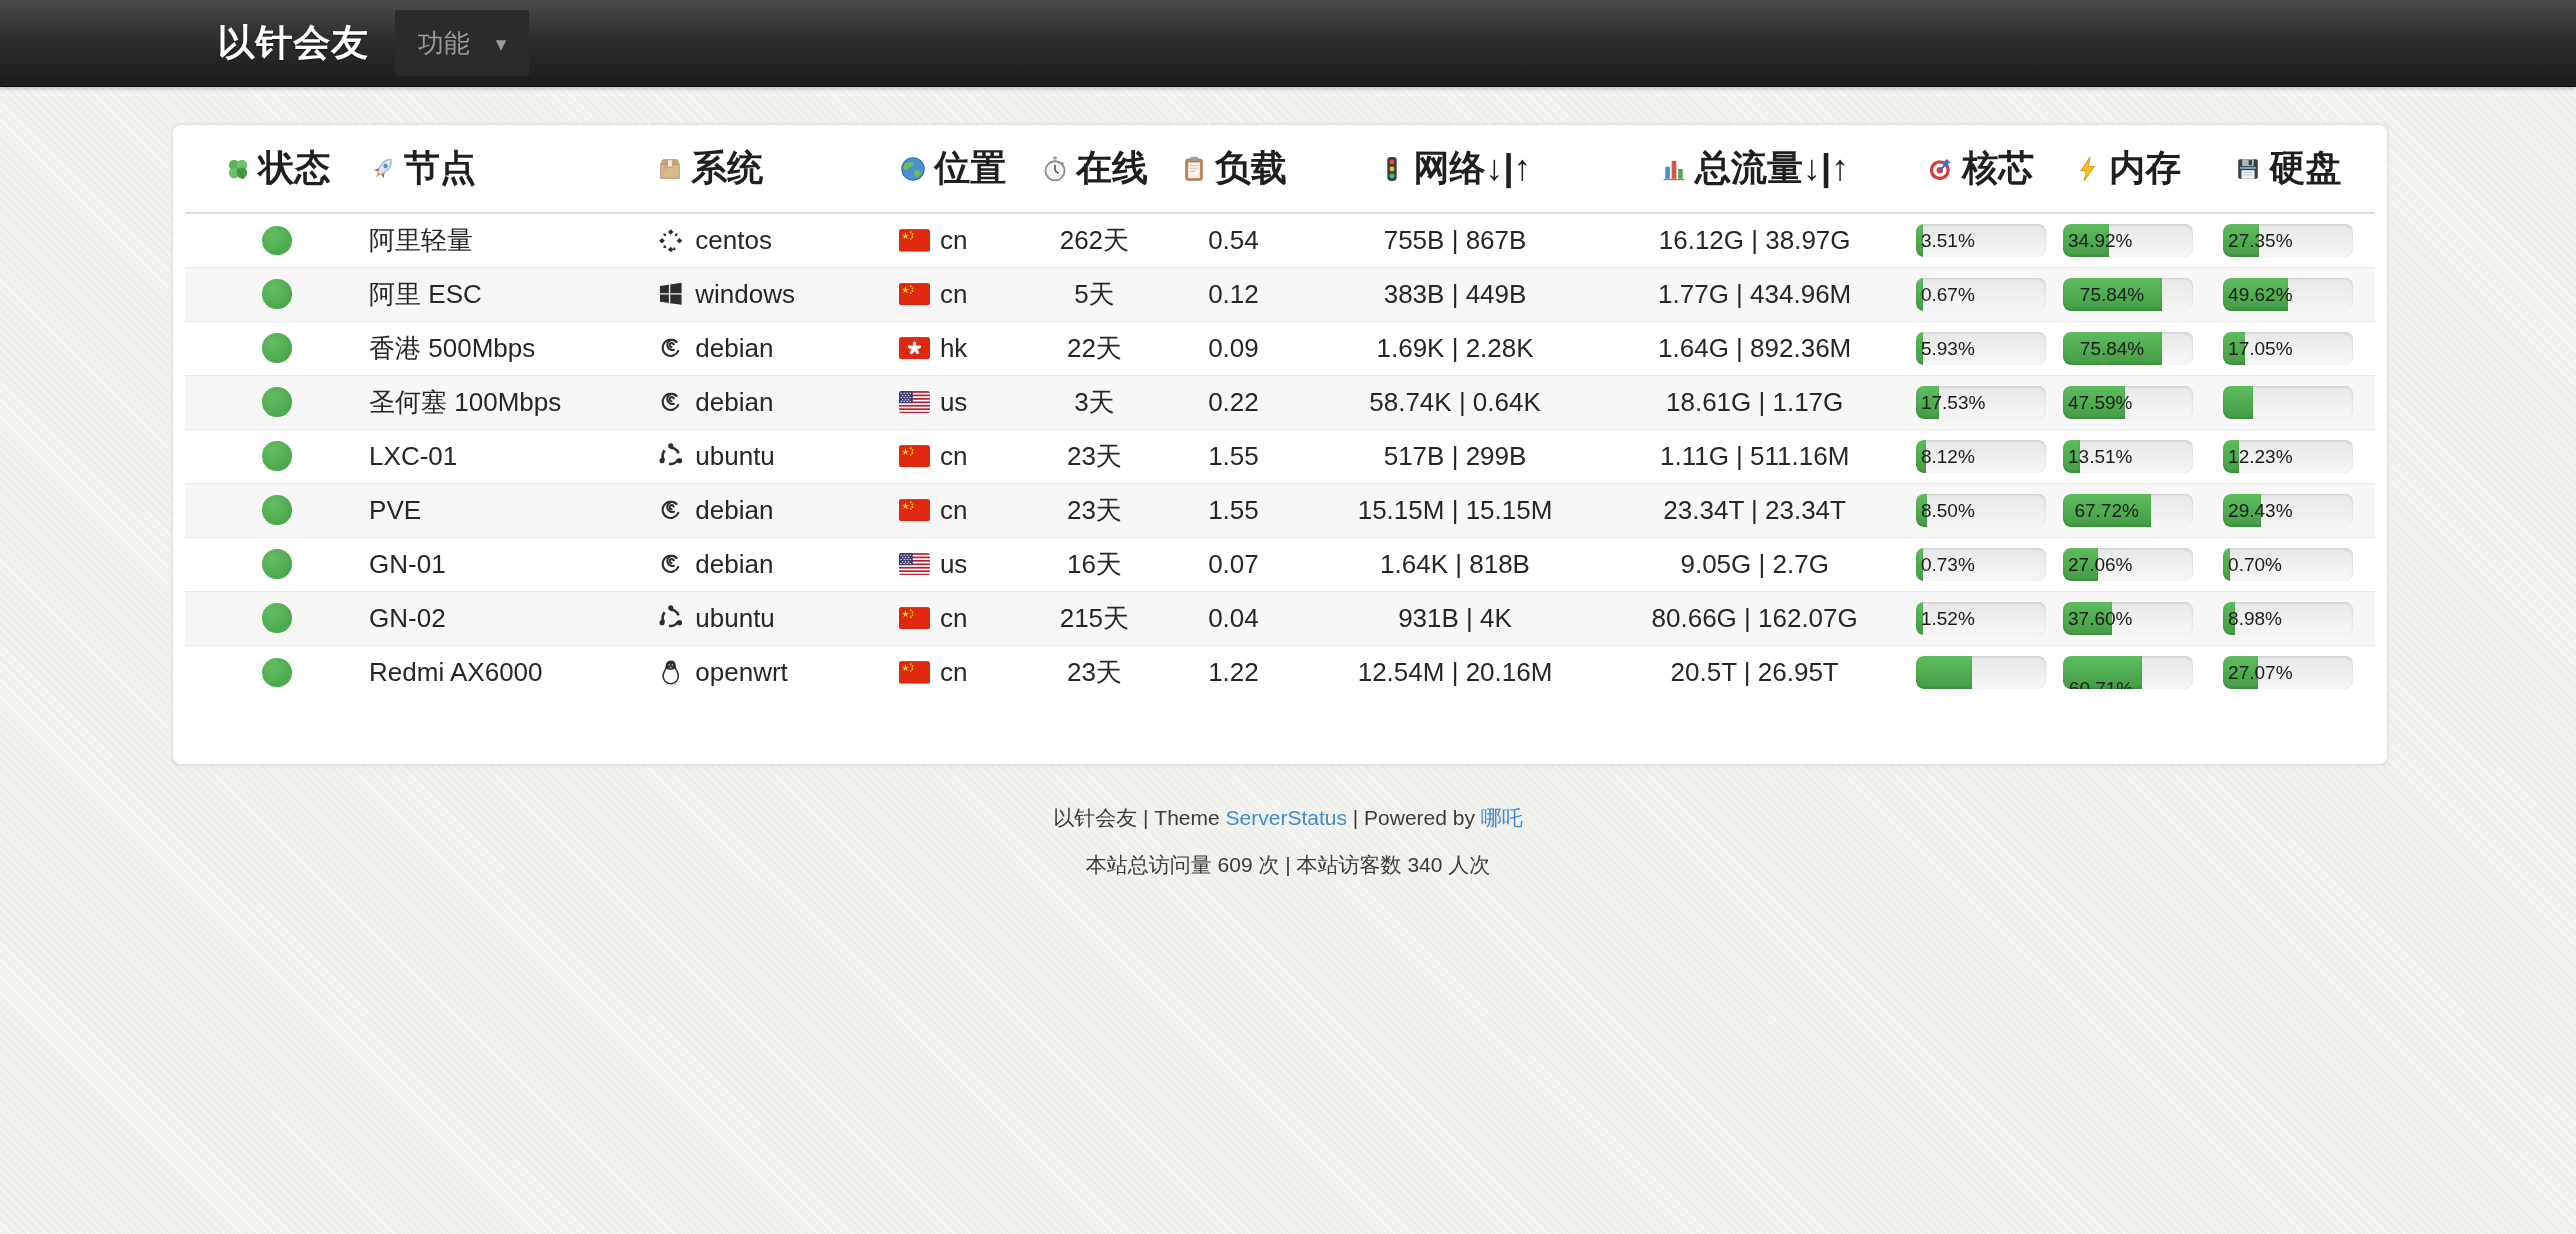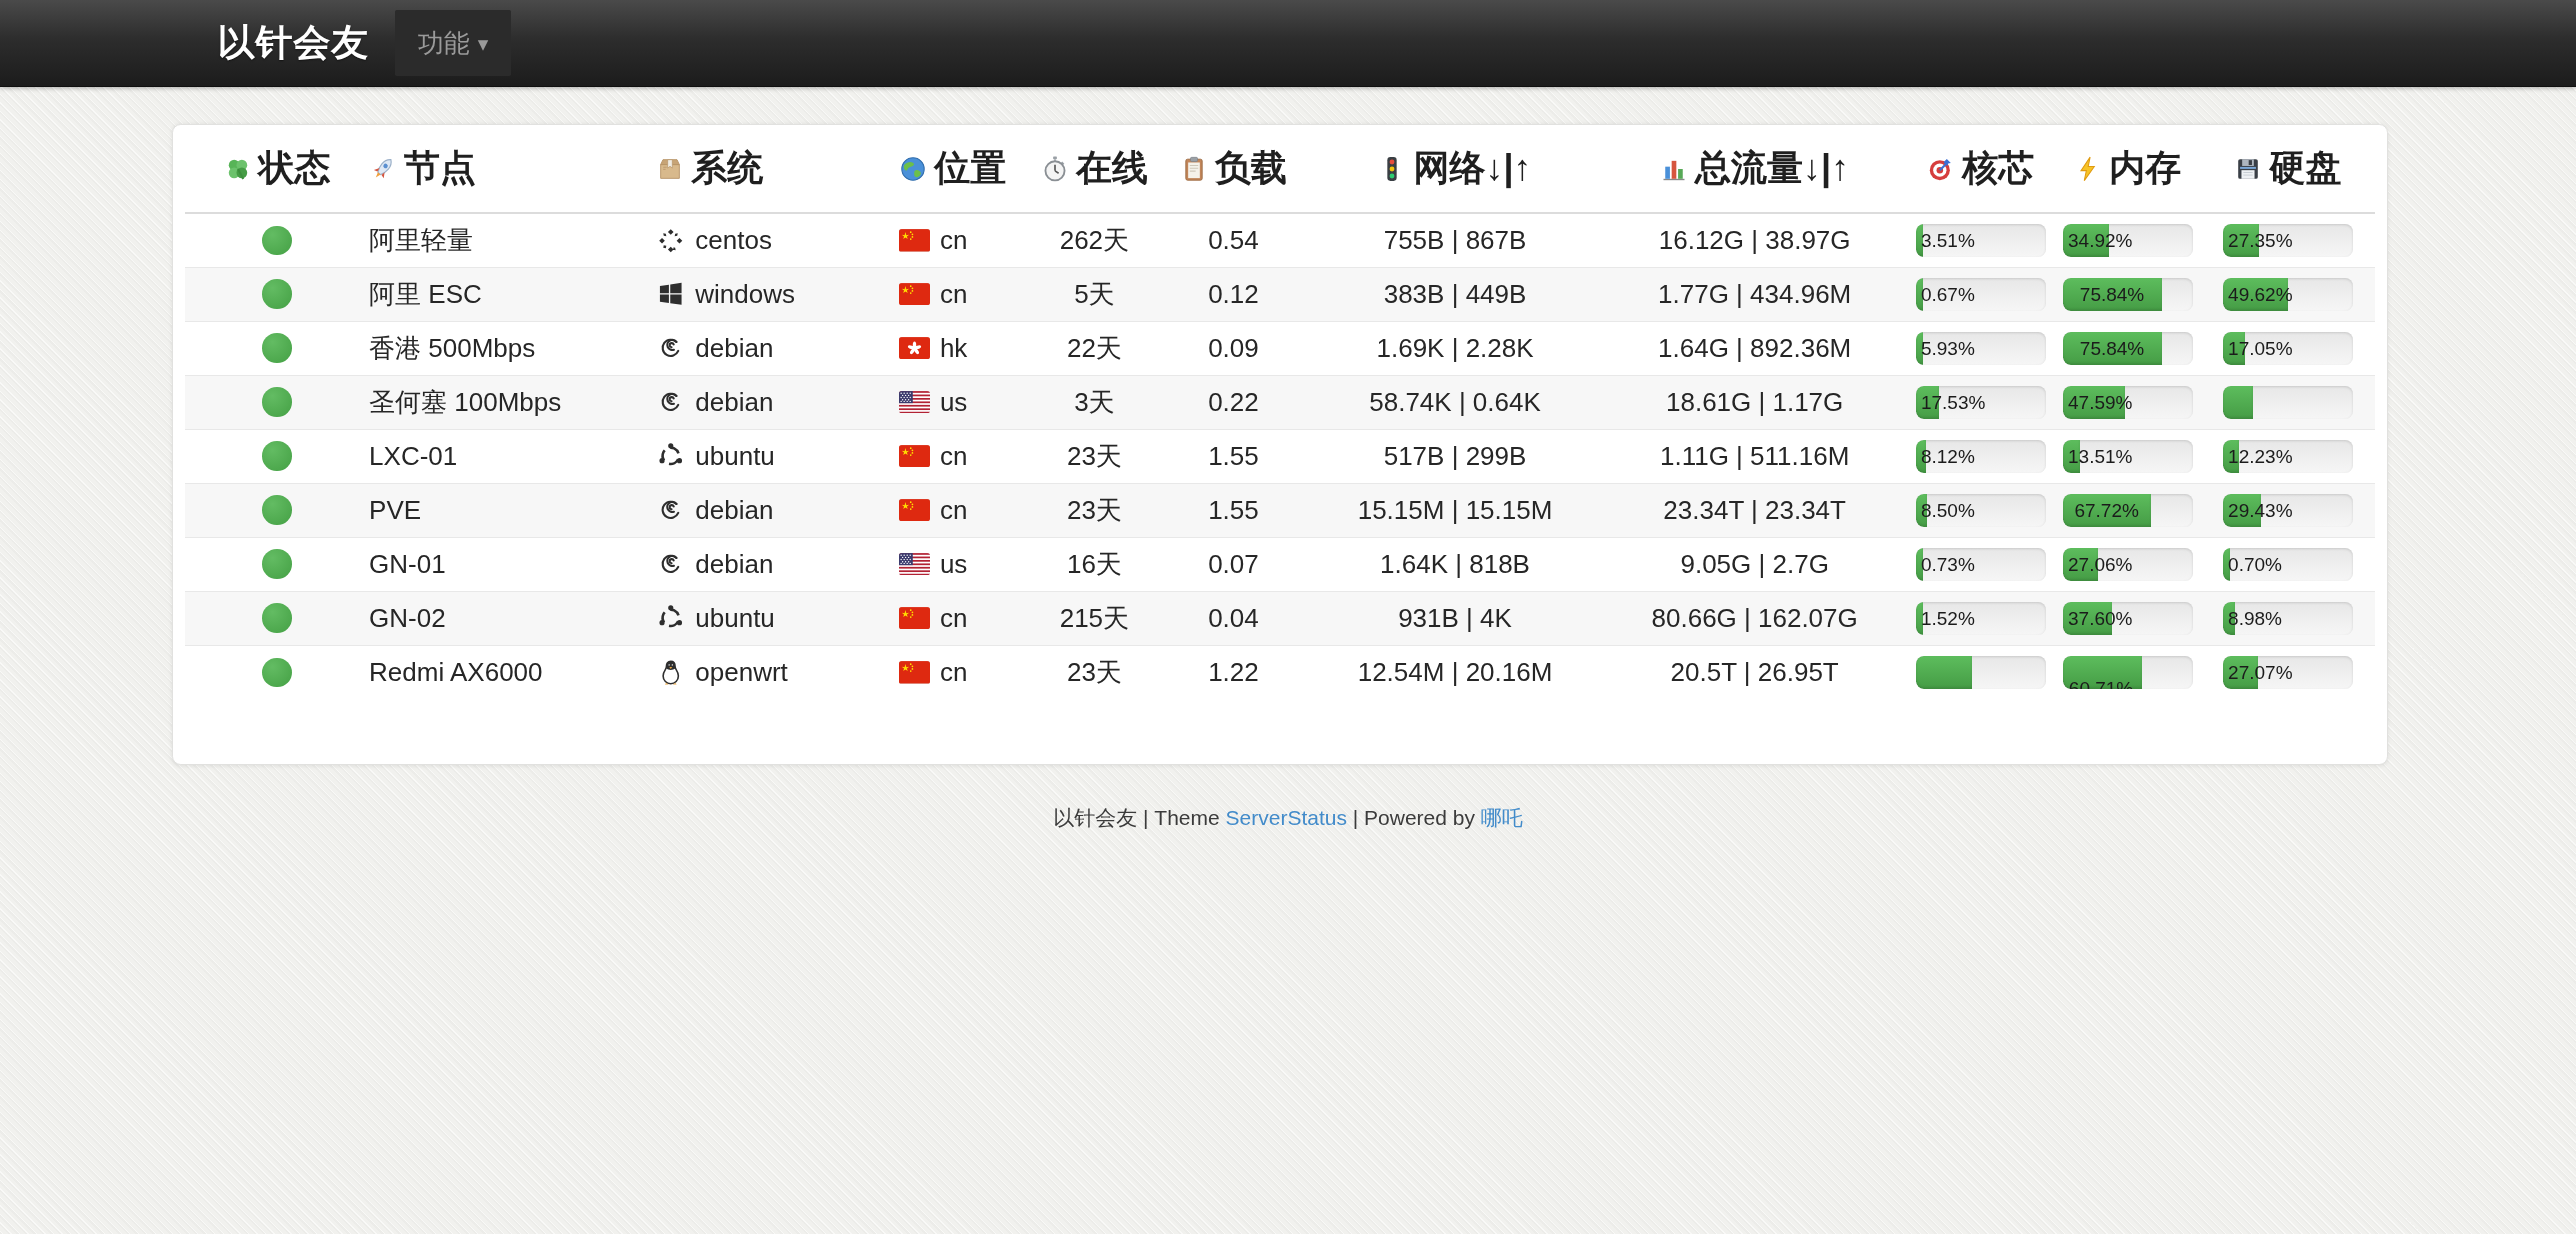--- a/index.html
+++ b/index.html
@@ -19,21 +19,21 @@
     background:linear-gradient(#4a4a4a, #2d2d2d 45%, #1c1c1c);
     border-bottom:1.7px solid #101010;
     box-shadow:0 1.7px 4.3px rgba(0,0,0,.25);
   }
   .nav-inner { width:2225px; height:100%; margin:0 auto; display:flex; align-items:center; }
   .brand {
     font-size:37px; font-weight:bold; color:#ffffff; padding:0 26px 0 42px;
     text-shadow:0 0.9px 1.7px rgba(0,0,0,.5); letter-spacing:0.9px;
   }
   .nav-item {
-    display:flex; align-items:center; gap:8px;
+    display:flex; align-items:center; gap:26px;
     background:#2b2b2b; color:#9a9a9a; font-size:26px;
     padding:15.6px 22.6px; border-radius:1.7px; cursor:pointer;
   }
   .caret { font-size:21px; line-height:1; color:#9a9a9a; }
 
   
   .card {
     position:absolute; left:172px; top:124px; width:2216px; height:641px;
     background:#ffffff; border:0.9px solid #e1e1df; border-radius:8.7px;
     box-shadow:0 0.9px 4.3px rgba(0,0,0,.08);
@@ -829,14 +829,15 @@
           </td>
   </tr>
 </tbody>
   </table>
 </div>
 
 <div class="footer">
   <div>
     <span>以针会友</span><span> | Theme </span><a>ServerStatus</a><span> | Powered by </span><a>哪吒</a>
   </div>
+  <div class="stats-line">本站总访问量 609 次 | 本站访客数 340 人次</div>
 </div>
 
 
 </body></html>

